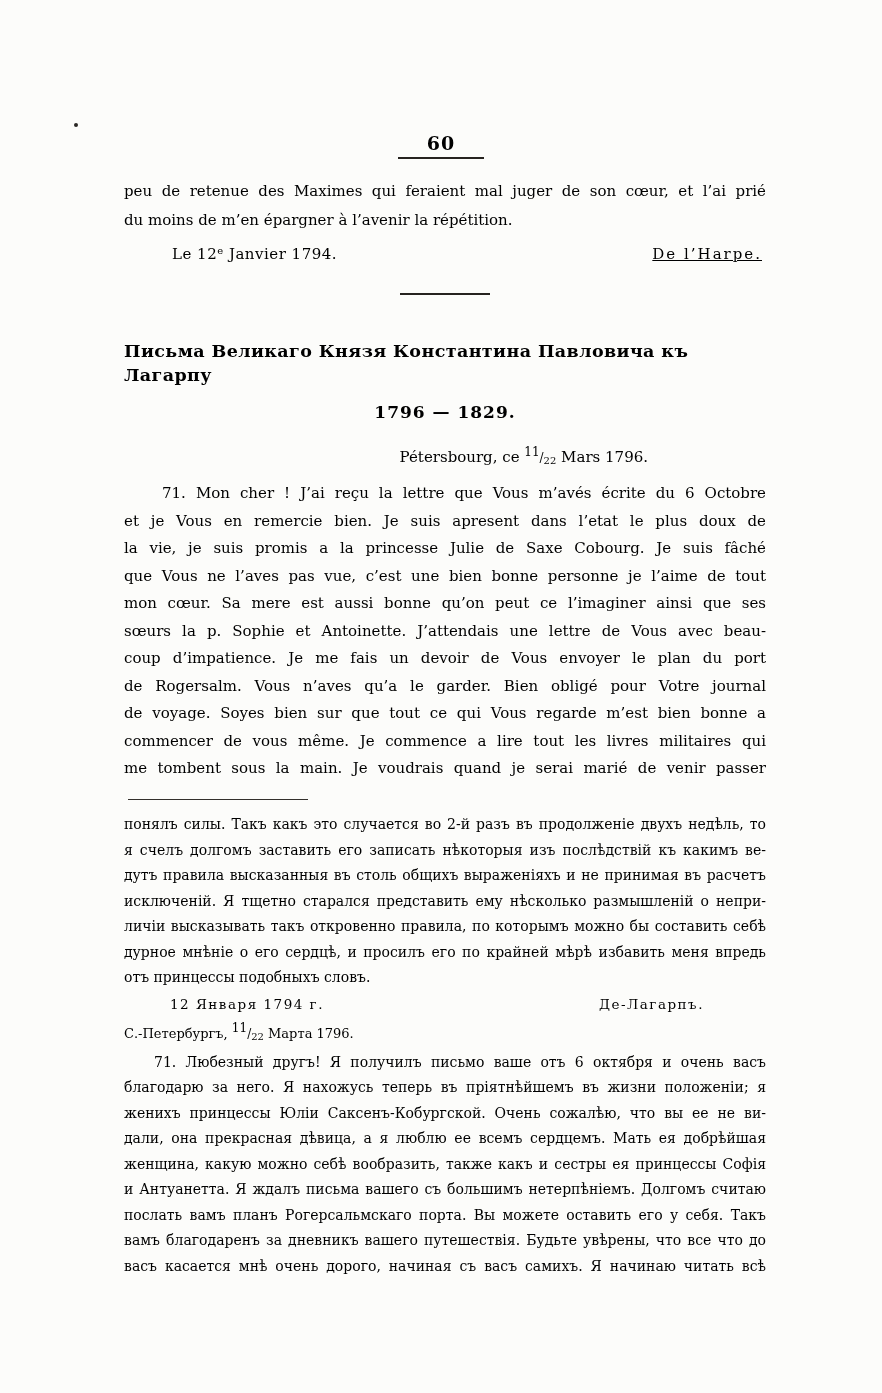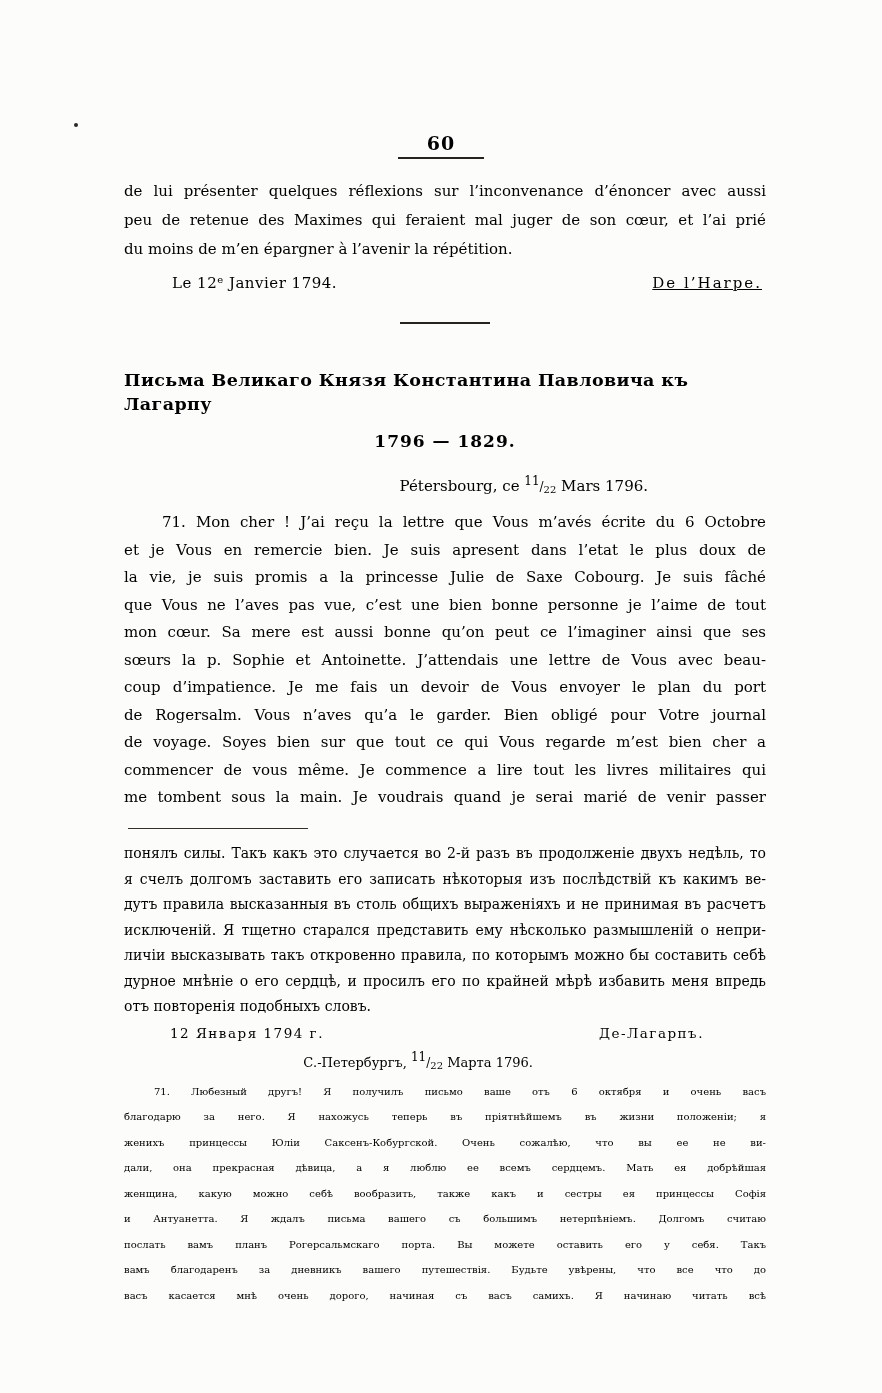--- a/index.html
+++ b/index.html
@@ -54,39 +54,38 @@
 
   
   .fn-rule{width:180px;height:1.5px;background:#33302c;margin:16px 0 0 4px;}
   .footnote{margin-top:12px;font-size:14px;line-height:25.5px;}
   .fn-dateline-row{
     display:flex;justify-content:space-between;align-items:baseline;
     font-size:13.5px;line-height:25px;margin-top:1px;
   }
   .fn-dateline-row .left{padding-left:46px;letter-spacing:1.5px;}
   .fn-dateline-row .right{padding-right:62px;letter-spacing:1.5px;}
-  .fn-place{ text-align:center;padding-right:54px;font-size:13px;line-height:23px;}
-  .ru-letter{margin-top:2px;font-size:10px;line-height:25.5px;}
+  .fn-place{ text-align:left;padding-right:54px;font-size:13px;line-height:23px;}
+  .ru-letter{margin-top:2px;font-size:14px;line-height:25.5px;}
   .indent2{text-indent:30px;}
 </style>
 </head>
 <body>
 
 <div class="page">
   <div class="stray-dot"></div>
 
   <div class="pagenum-wrap">
     <div class="pagenum">60</div>
     <div class="pagenum-rule"></div>
   </div>
 
   <div class="textblock">
 
     <div class="intro">
-      <div class="jline">de lui présenter quelques réflexions sur l’inconvenance d’énoncer avec aussi</div>
       <div class="jline">peu de retenue des Maximes qui feraient mal juger de son cœur, et l’ai prié</div>
       <div class="jline short">du moins de m’en épargner à l’avenir la répétition.</div>
     </div>
 
     <div class="dateline-row">
       <div class="left"><span>Le 12</span><sup class="ord">e</sup><span> Janvier 1794.</span></div>
       <div class="right">De l’Harpe.</div>
     </div>
 
     <div class="divider"></div>
@@ -98,35 +97,35 @@
 
     <div class="letter">
       <div class="jline indent1">71. Mon cher ! J’ai reçu la lettre que Vous m’avés écrite du 6 Octobre</div>
       <div class="jline">et je Vous en remercie bien. Je suis apresent dans l’etat le plus doux de</div>
       <div class="jline">la vie, je suis promis a la princesse Julie de Saxe Cobourg. Je suis fâché</div>
       <div class="jline">que Vous ne l’aves pas vue, c’est une bien bonne personne je l’aime de tout</div>
       <div class="jline">mon cœur. Sa mere est aussi bonne qu’on peut ce l’imaginer ainsi que ses</div>
       <div class="jline">sœurs la p. Sophie et Antoinette. J’attendais une lettre de Vous avec beau-</div>
       <div class="jline">coup d’impatience. Je me fais un devoir de Vous envoyer le plan du port</div>
       <div class="jline">de Rogersalm. Vous n’aves qu’a le garder. Bien obligé pour Votre journal</div>
-      <div class="jline">de voyage. Soyes bien sur que tout ce qui Vous regarde m’est bien cher a</div>
+      <div class="jline">de voyage. Soyes bien sur que tout ce qui Vous regarde m’est bien bonne a</div>
       <div class="jline">commencer de vous même. Je commence a lire tout les livres militaires qui</div>
       <div class="jline">me tombent sous la main. Je voudrais quand je serai marié de venir passer</div>
     </div>
 
     <div class="fn-rule"></div>
 
     <div class="footnote">
       <div class="jline">понялъ силы. Такъ какъ это случается во 2-й разъ въ продолженіе двухъ недѣль, то</div>
       <div class="jline">я счелъ долгомъ заставить его записать нѣкоторыя изъ послѣдствій къ какимъ ве-</div>
       <div class="jline">дутъ правила высказанныя въ столь общихъ выраженіяхъ и не принимая въ расчетъ</div>
       <div class="jline">исключеній.  Я тщетно старался представить ему нѣсколько размышленій о непри-</div>
       <div class="jline">личіи высказывать такъ откровенно правила, по которымъ можно бы составить себѣ</div>
       <div class="jline">дурное мнѣніе о его сердцѣ, и просилъ его по крайней мѣрѣ избавить меня впредь</div>
-      <div class="jline short">отъ повторенія подобныхъ словъ.</div>
+      <div class="jline short">отъ принцессы подобныхъ словъ.</div>
     </div>
 
     <div class="fn-dateline-row">
       <div class="left">12 Января 1794 г.</div>
       <div class="right">Де-Лагарпъ.</div>
     </div>
 
     <div class="fn-place"><span>С.-Петербургъ, </span><sup class="fr">11</sup><span class="fr-slash">/</span><sub class="fr">22</sub><span> Марта 1796.</span></div>
 
     <div class="ru-letter">

